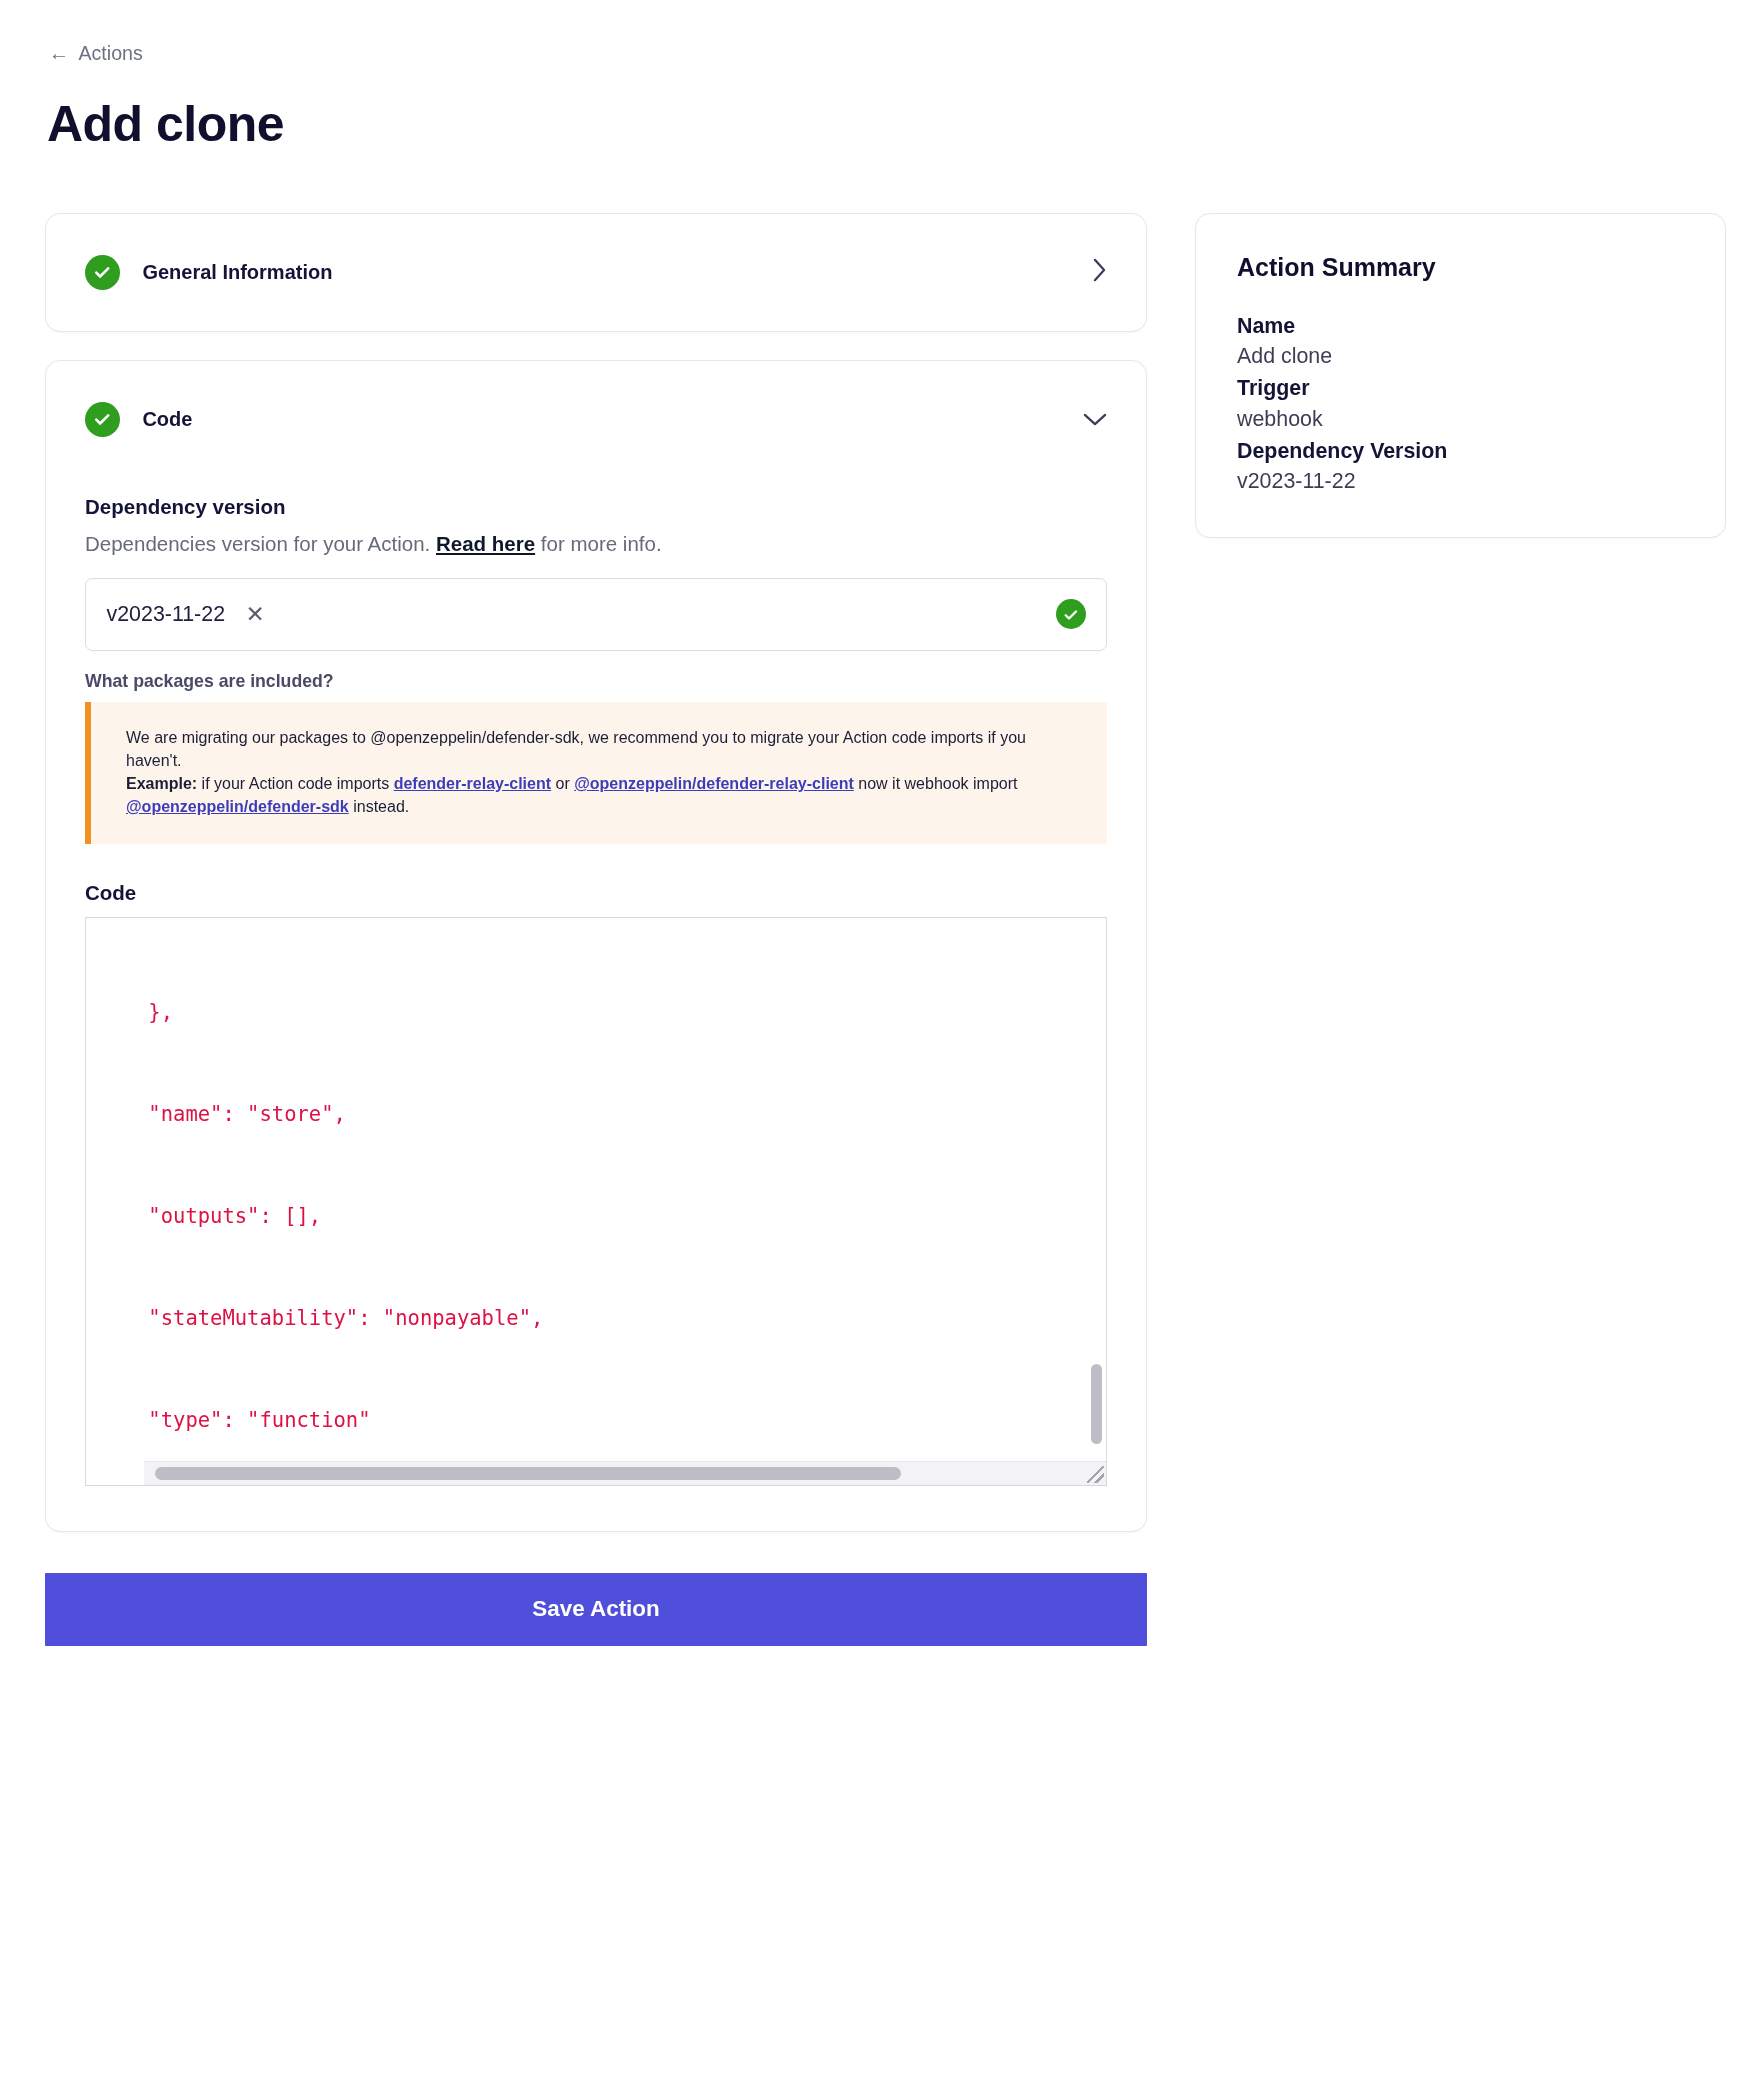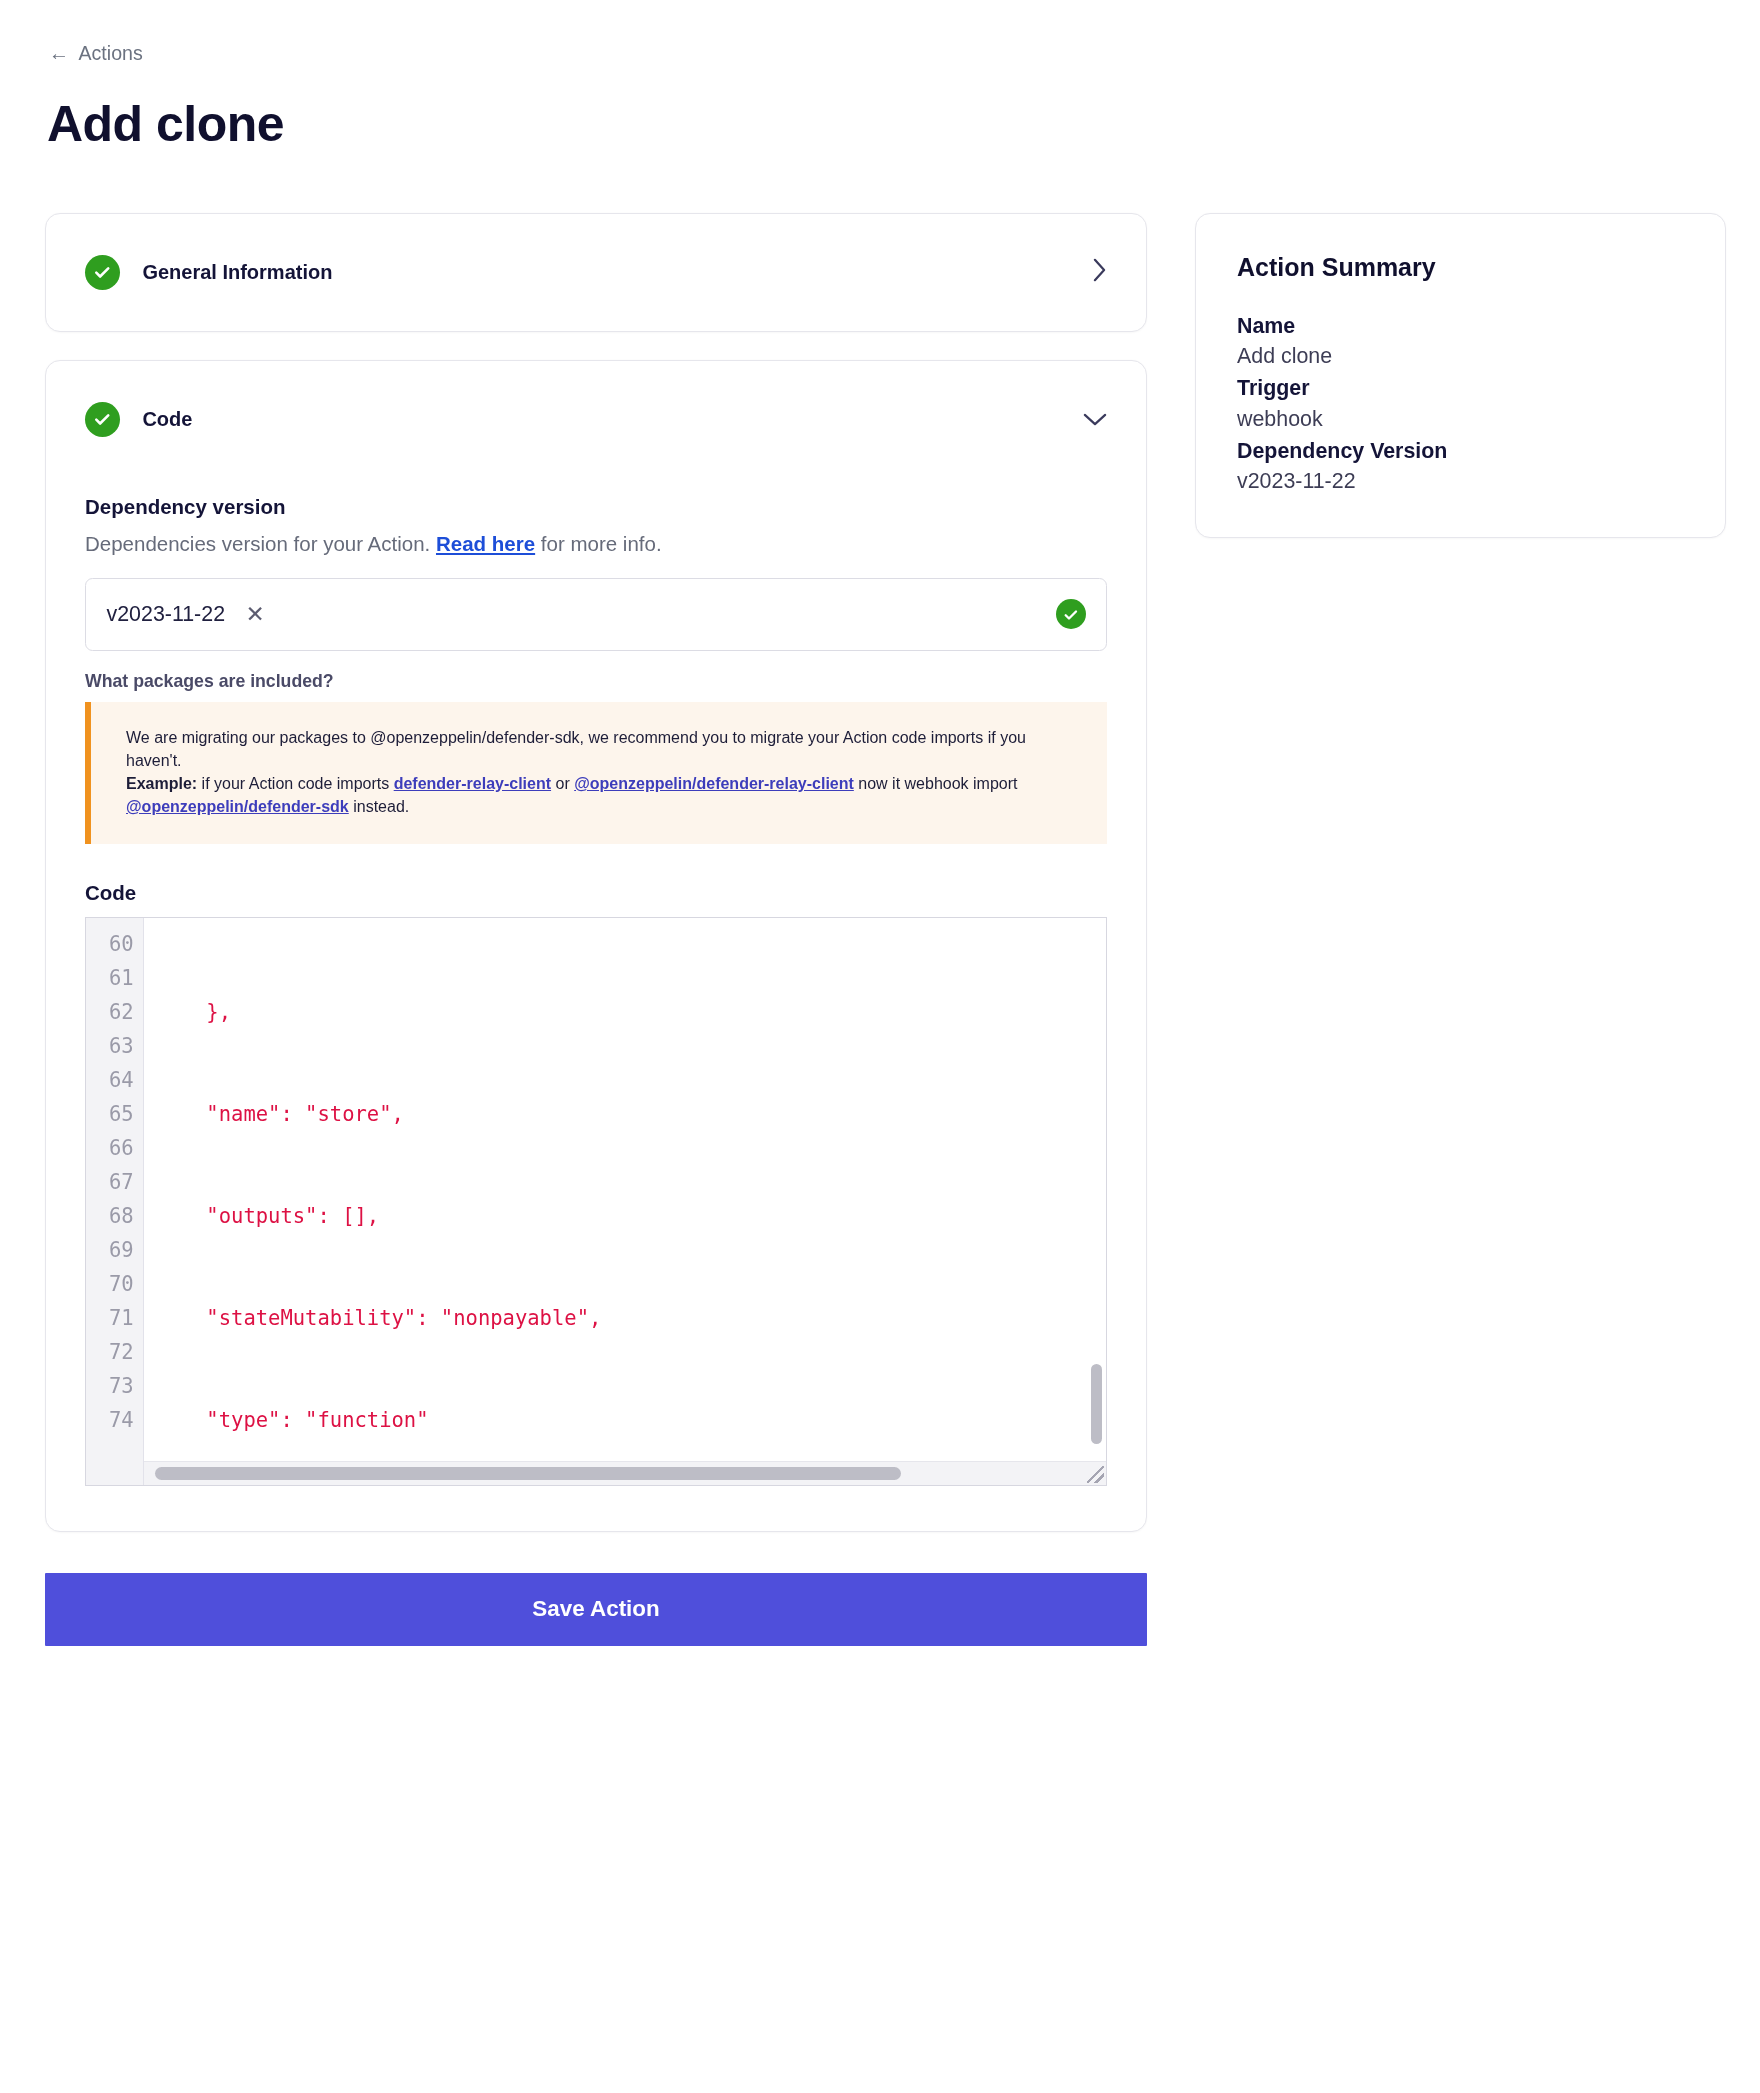--- a/index.html
+++ b/index.html
@@ -90,21 +90,21 @@
     color: #141438;
     margin: 17px 0 11.2px 0;
   }
   .field-help {
     font-size: 20.5px;
     color: #666b7a;
     line-height: 1.35;
     margin-bottom: 20.5px;
   }
   .field-help a, .inline-link {
-    color: #1d4ed8;
+    color: #0f172a;
     font-weight: bold;
     text-decoration: underline;
   }
   .select-box {
     border: 0.9px solid #dcdce4;
     border-radius: 7.5px;
     height: 73px;
     display: flex;
     align-items: center;
     padding: 0 20.5px;
@@ -340,37 +340,20 @@
 
           <div class="callout">
             <span>We are migrating our packages to @openzeppelin/defender-sdk, we recommend you to migrate your Action code imports if you haven't.</span><br>
             <b>Example:</b><span> if your Action code imports </span><a href="#">defender-relay-client</a><span> or </span><a href="#">@openzeppelin/defender-relay-client</a><span> now it webhook import </span><a href="#">@openzeppelin/defender-sdk</a><span> instead.</span>
           </div>
 
           <div class="code-label">Code</div>
 
           <div class="editor">
             <div class="editor-inner">
-              <div class="gutter">
-                <div class="code-line">60</div>
-                <div class="code-line">61</div>
-                <div class="code-line">62</div>
-                <div class="code-line">63</div>
-                <div class="code-line">64</div>
-                <div class="code-line">65</div>
-                <div class="code-line">66</div>
-                <div class="code-line">67</div>
-                <div class="code-line">68</div>
-                <div class="code-line">69</div>
-                <div class="code-line">70</div>
-                <div class="code-line">71</div>
-                <div class="code-line">72</div>
-                <div class="code-line">73</div>
-                <div class="code-line">74</div>
-              </div>
               <div class="code-area">
                 <div class="code-line tok-str">    },</div>
                 <div class="code-line tok-str">    "name": "store",</div>
                 <div class="code-line tok-str">    "outputs": [],</div>
                 <div class="code-line tok-str">    "stateMutability": "nonpayable",</div>
                 <div class="code-line tok-str">    "type": "function"</div>
                 
                 
                 
                 

